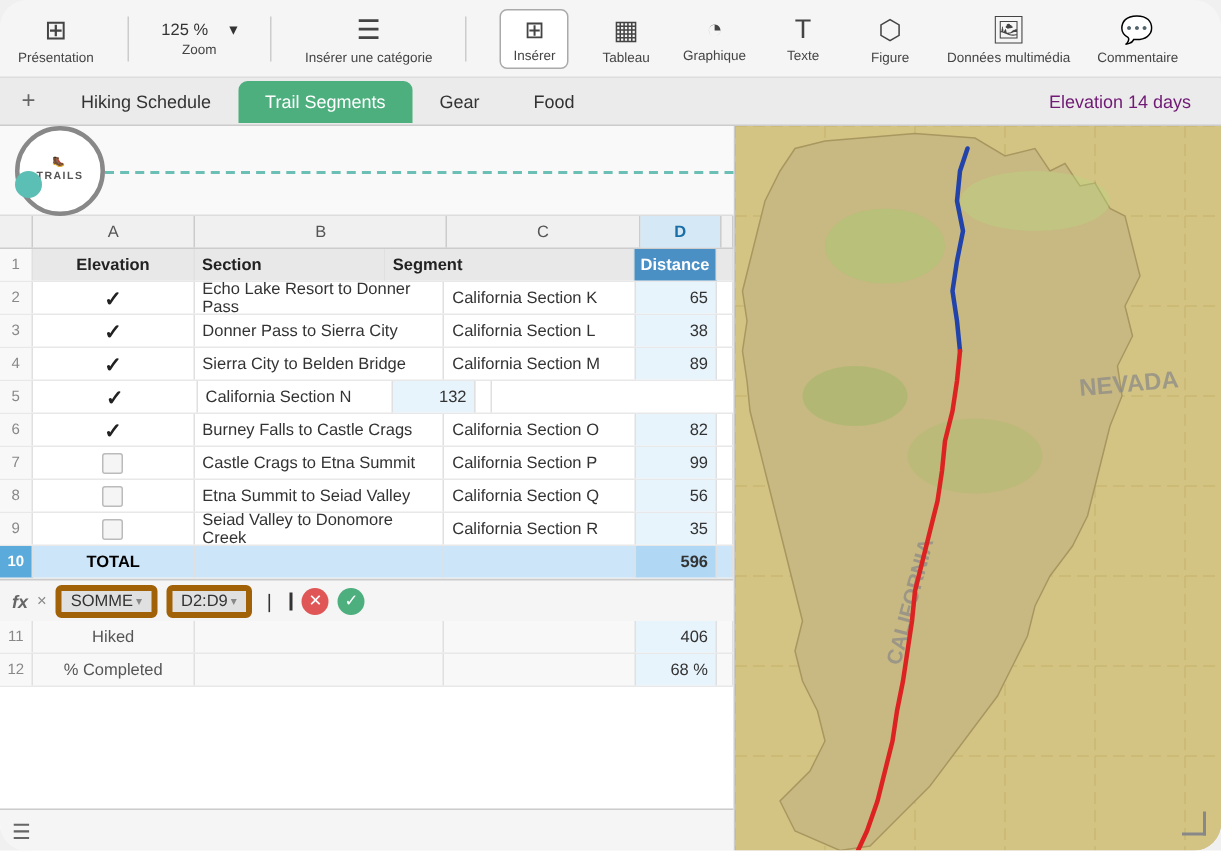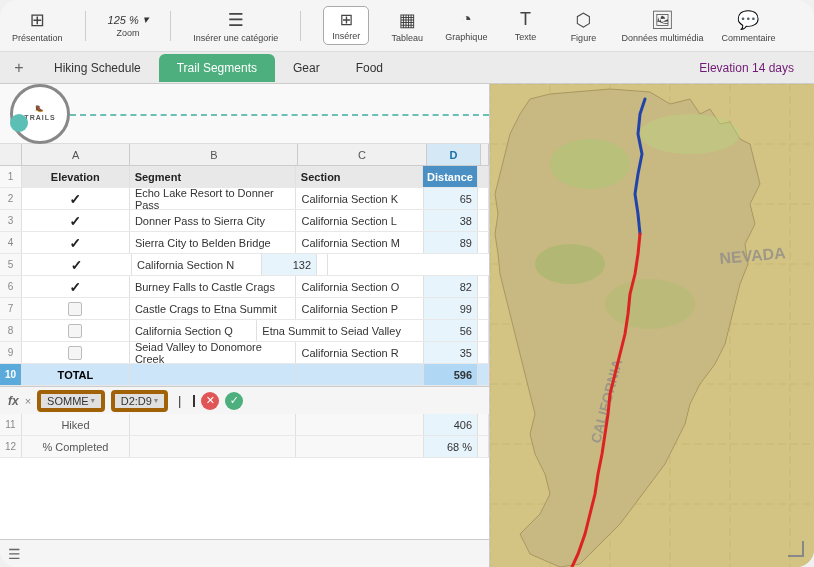--- a/index.html
+++ b/index.html
@@ -367,24 +367,23 @@
     .data-row.active-row .cell.col-d {
       background: #b0d8f5;
     }
     .data-row.active-row .row-num {
       background: #a0c8e8;
     }
 
     .zoom-label {
       display: flex;
       align-items: center;
-      gap: 4px;
+      gap: 14px;
       font-size: 11px;
       color: #333;
-      font-style: italic;
     }
   </style>
 </head>
 <body>
 
 <div class="toolbar">
   <div class="toolbar-item">
     <span class="toolbar-icon">⊞</span>
     <span class="toolbar-label">Présentation</span>
   </div>
@@ -461,22 +460,22 @@
       <div class="col-header col-c">C</div>
       <div class="col-header col-d">D</div>
       <div class="col-header col-e"></div>
     </div>
 
     <div class="table-container">
 
       <div class="data-row header-row">
         <div class="row-num">1</div>
         <div class="cell col-a">Elevation</div>
+        <div class="cell col-c">Section</div>
         <div class="cell col-b">Segment</div>
-        <div class="cell col-c">Section</div>
         <div class="cell col-d" style="background:#4a90c4; color:#fff; justify-content:center;">Distance</div>
         <div class="cell col-e"></div>
       </div>
 
       <div id="data-rows-container">
           <div class="data-row">
             <div class="row-num">2</div>
             <div class="cell col-a">
               <span class="checkmark">✓</span>
             </div>
@@ -532,22 +531,22 @@
             <div class="cell col-b">Castle Crags to Etna Summit</div>
             <div class="cell col-c">California Section P</div>
             <div class="cell col-d">99</div>
             <div class="cell col-e"></div>
           </div>
           <div class="data-row">
             <div class="row-num">8</div>
             <div class="cell col-a">
               <div class="checkbox-empty"></div>
             </div>
+            <div class="cell col-b">Etna Summit to Seiad Valley</div>
             <div class="cell col-c">California Section Q</div>
-            <div class="cell col-b">Etna Summit to Seiad Valley</div>
             <div class="cell col-d">56</div>
             <div class="cell col-e"></div>
           </div>
           <div class="data-row">
             <div class="row-num">9</div>
             <div class="cell col-a">
               <div class="checkbox-empty"></div>
             </div>
             <div class="cell col-b">Seiad Valley to Donomore Creek</div>
             <div class="cell col-c">California Section R</div>

